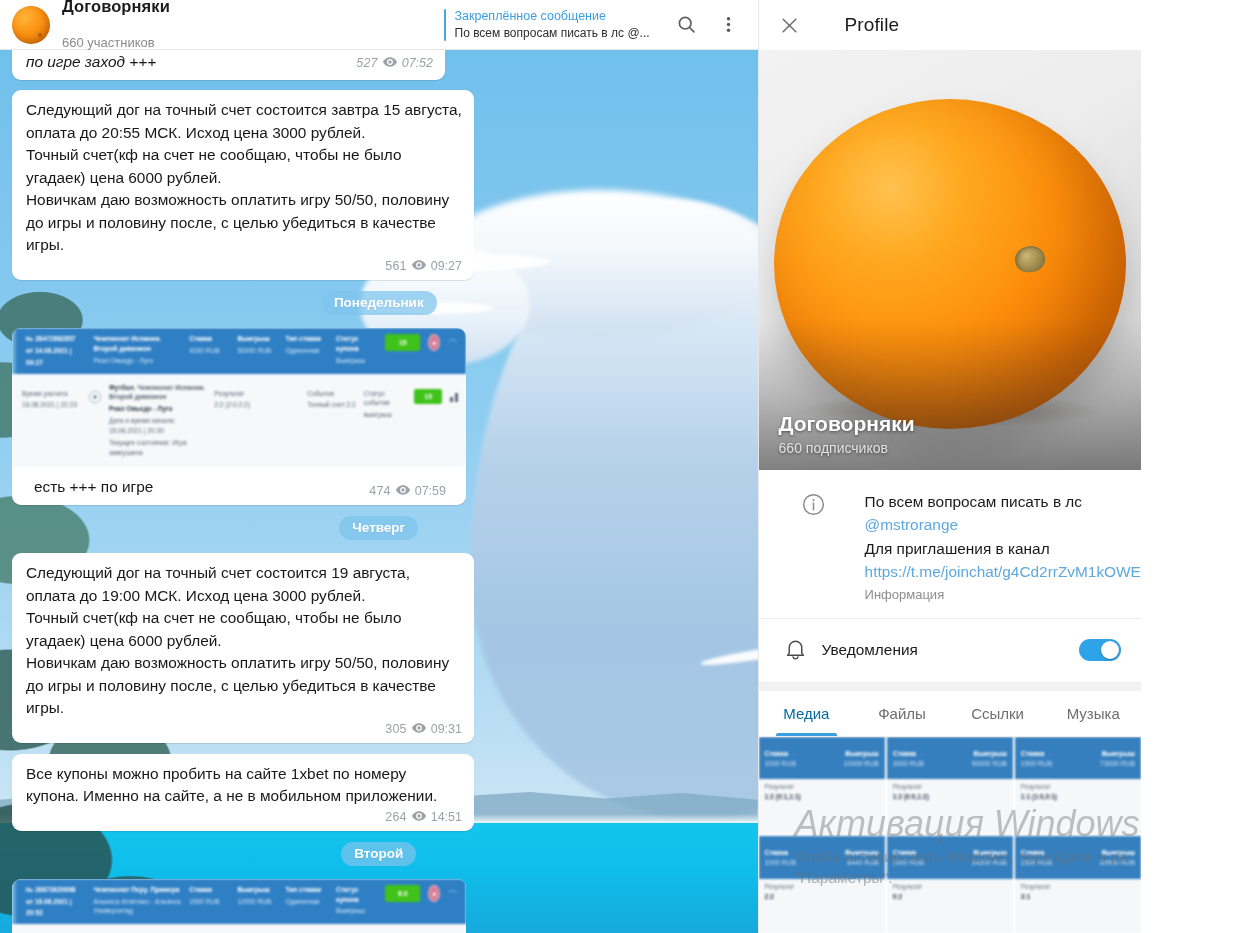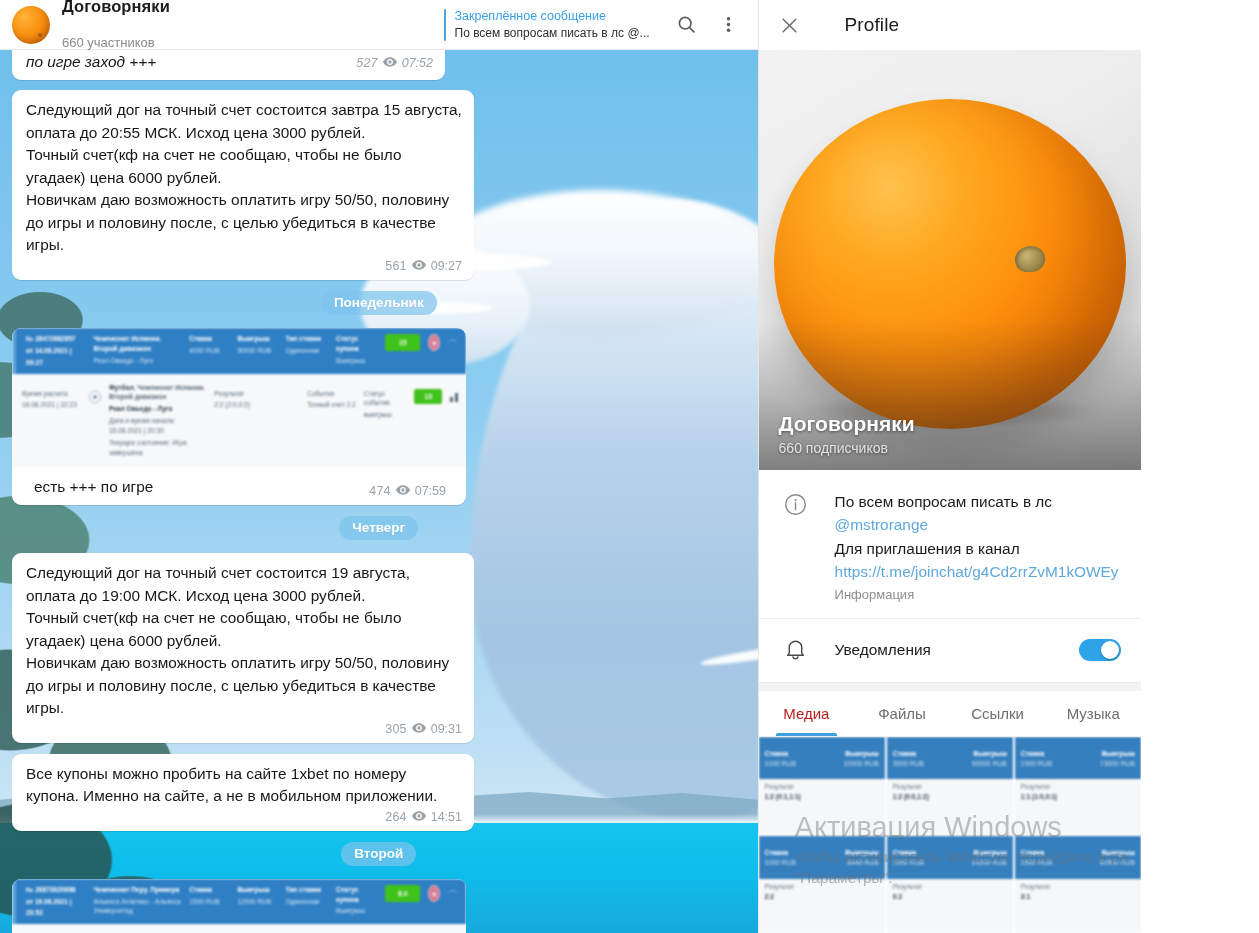--- a/index.html
+++ b/index.html
@@ -154,52 +154,52 @@
             box-shadow: inset 2px 2px 4px rgba(0,0,0,.25); transform: rotate(-8deg); }
   .p-shadow { position:absolute; left:50%; bottom:42px; transform: translateX(-50%);
               width: 300px; height: 34px; border-radius: 50%;
               background: radial-gradient(ellipse at center, rgba(60,45,30,.33) 0%, rgba(60,45,30,0) 72%); }
   .p-hero-fade { position:absolute; left:0; right:0; bottom:0; height: 150px;
                  background: linear-gradient(180deg, rgba(40,40,40,0) 0%, rgba(40,40,40,.22) 48%, rgba(35,35,35,.5) 100%); }
   .p-hero-txt { position: absolute; left: 20px; bottom: 14px; }
   .p-hero-name { font-size: 21px; font-weight: bold; color: #ffffff; text-shadow: 0 1px 3px rgba(0,0,0,.5); line-height: 1.25; }
   .p-hero-sub { font-size: 14px; color: #e3e3e3; text-shadow: 0 1px 3px rgba(0,0,0,.5); margin-top: 3px; }
 
-  .p-info { display: flex; padding: 20px 20px 16px 24px; gap: 26px; border-bottom: 1px solid #ececec; }
+  .p-info { display: flex; padding: 20px 20px 16px 42px; gap: 38px; border-bottom: 1px solid #ececec; }
   .p-info-ico, .p-bell-ico { flex: 0 0 26px; margin-top: 2px; }
   .p-info-txt { font-size: 15.4px; line-height: 1.52; color: #1b1b1b; }
   .p-link { color: #5fa8dd; }
   .p-caption { font-size: 13px; color: #8e8e8e; margin-top: 3px; }
 
-  .p-notif { display: flex; align-items: center; padding: 16px 20px 16px 24px; gap: 26px; border-bottom: 1px solid #ececec; }
+  .p-notif { display: flex; align-items: center; padding: 16px 20px 16px 24px; gap: 13px; border-bottom: 1px solid #ececec; }
   .p-notif-label { font-size: 15.4px; color: #1b1b1b; }
   .p-toggle { margin-left: auto; width: 42px; height: 22px; border-radius: 12px; background: #2fa3e8; position: relative; cursor: pointer; }
   .p-toggle::after { content:""; position:absolute; right: 2px; top: 2px; width: 18px; height: 18px;
                      border-radius: 50%; background: #fff; box-shadow: 0 1px 2px rgba(0,0,0,.3); }
 
   .p-spacer { height: 8px; background: #f2f2f2; flex: 0 0 8px; }
   .p-tabs { display: flex; height: 46px; flex: 0 0 46px; border-bottom: 1px solid #ececec; }
   .p-tab { flex: 1; display: flex; align-items: center; justify-content: center; font-size: 15px;
            color: #6e6e6e; cursor: pointer; position: relative; }
-  .p-tab.active { color: #b91c1c; }
+  .p-tab.active { color: #0369a1; }
   .p-tab.active::after { content:""; position:absolute; left:18%; right:18%; bottom:0; height:3px; background:#3e9fe0; border-radius: 2px 2px 0 0; }
 
   .p-grid { flex: 1 1 auto; display: grid; grid-template-columns: repeat(3, 1fr); gap: 2px; background: #ffffff; overflow: hidden; }
   .p-cell { position: relative; overflow: hidden; background: #f6f8fa; filter: blur(1.1px); }
   .p-cell .ch { background: #357fbe; height: 44%; display:flex; flex-direction:column; justify-content:center; padding: 4px 6px; gap:3px;}
   .p-cell .cb { height: 56%; background: #f5f7f9; padding: 4px 6px; display:flex; flex-direction:column; gap:3px;}
   .ch-r { display:flex; justify-content:space-between; }
   .ch-t { font-size: 6.8px; color:#ffffff; font-weight:bold; }
   .ch-v { font-size: 6.8px; color:#cfe1f2; }
   .cb-t { font-size: 6.5px; color:#6b7884; }
   .cb-v { font-size: 6.5px; color:#35424e; font-weight:bold; }
 
   
   .watermark { position: absolute; left: 36px; bottom: 44px; z-index: 50; pointer-events: none; }
-  .wm1 { font-size: 29px; color: rgba(110,110,110,.42); line-height: 1.25; white-space: nowrap; }
+  .wm1 { font-size: 36px; color: rgba(110,110,110,.42); line-height: 1.25; white-space: nowrap; font-style: italic; }
   .wm2 { font-size: 15.5px; color: rgba(110,110,110,.52); line-height: 1.4; white-space: nowrap; }
 </style>
 </head>
 <body>
 
 <div id="app">
 
   <div class="chat-pane">
 
     <div class="chat-header">

